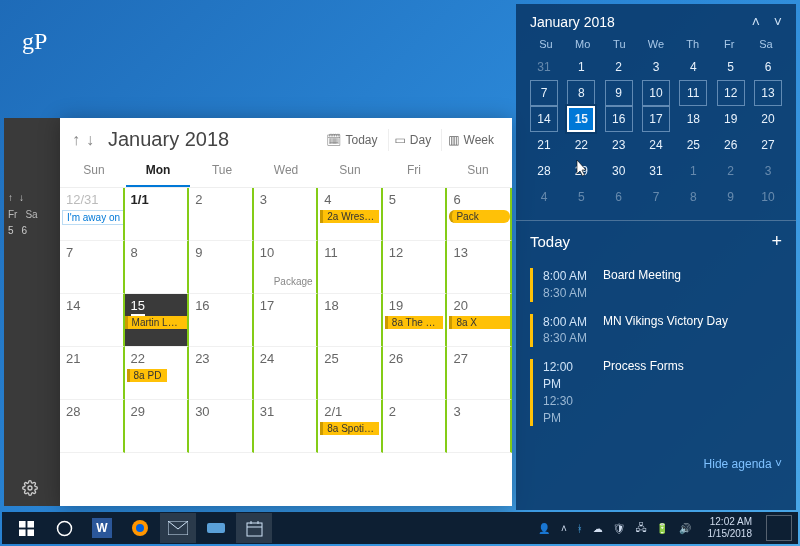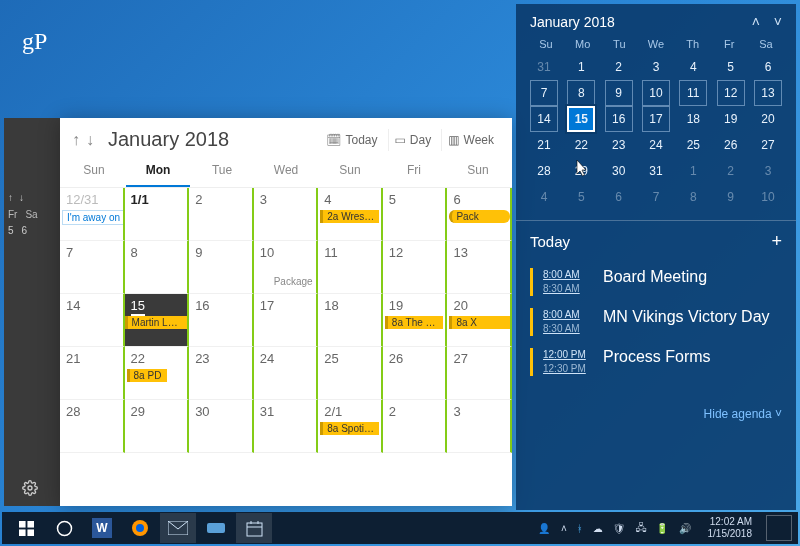--- a/index.html
+++ b/index.html
@@ -45,23 +45,23 @@
 .fwk div { width: 28px; text-align: center; }
 .fgrid { display: grid; grid-template-columns: repeat(7, 28px); grid-auto-rows: 26px; justify-content: space-between; }
 .fday { text-align: center; line-height: 26px; font-size: 12px; color: #e8f2fc; border-radius: 0; }
 .fday.dim { color: rgba(232,242,252,.4); }
 .fday.box { border: 1px solid rgba(180,210,240,.5); line-height: 24px; }
 .fday.sel { background: #0078d7; border: 2px solid #fff; line-height: 22px; font-weight: 600; box-shadow: 0 0 0 2px #0a3b6b; }
 .fsep { border-top: 1px solid rgba(255,255,255,.25); margin: 10px -14px; }
 .ftoday { display: flex; justify-content: space-between; align-items: center; font-size: 15px; margin-bottom: 10px; }
 .fev { display: flex; gap: 10px; padding: 6px 0; }
 .fev .bar { width: 3px; background: #ffc107; }
-.fev .times { width: 50px; font-size: 10px; color: #cfe3f7; line-height: 1.4; text-decoration: underline; }
+.fev .times { width: 50px; font-size: 12px; color: #cfe3f7; line-height: 1.4; }
 .fev .times .t2 { color: #9bb8d4; }
-.fev .evtitle { font-size: 16px; flex: 1; }
+.fev .evtitle { font-size: 12px; flex: 1; }
 .fhide { text-align: right; color: #7ec1ff; font-size: 12px; margin-top: 25px; }
 
 
 .taskbar { position: absolute; bottom: 2px; left: 2px; right: 2px; height: 32px; background: #0d1f33; display: flex; align-items: center; padding: 0 6px; color: #d1def0; font-size: 10px; }
 .taskbar .left { display: flex; gap: 2px; align-items: center; }
 .taskbar .tbtn { width: 36px; height: 30px; display: flex; align-items: center; justify-content: center; }
 .taskbar .tbtn.active { background: rgba(255,255,255,.12); }
 .taskbar .spacer { flex: 1; }
 .taskbar .tray { display: flex; gap: 10px; align-items: center; }
 .taskbar .clock { text-align: right; line-height: 1.2; margin-left: 6px; }

